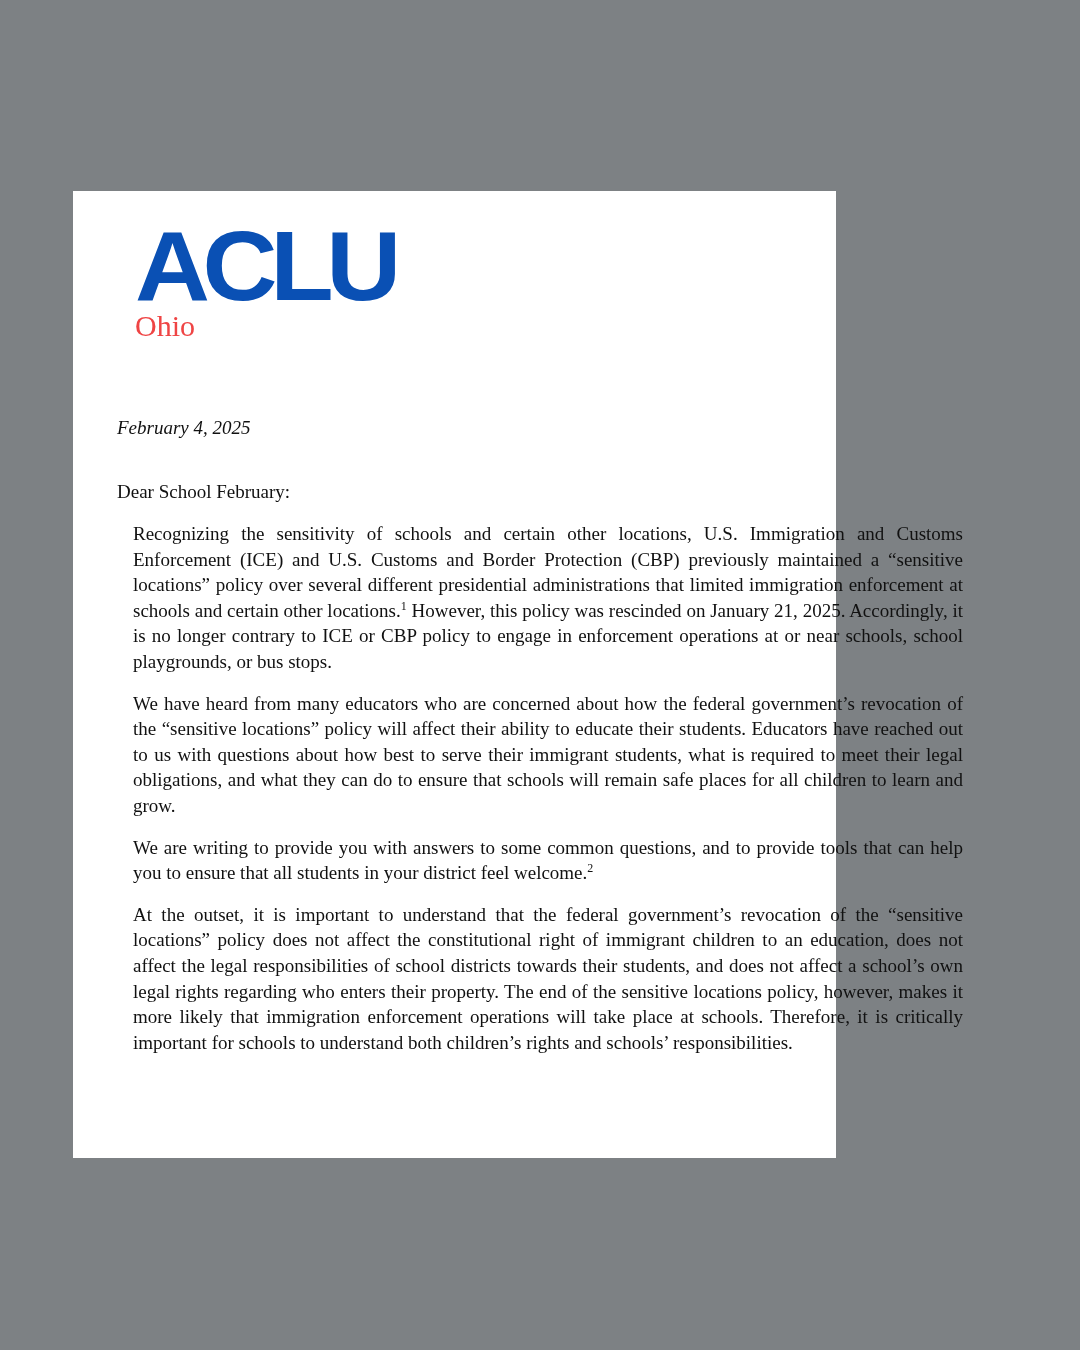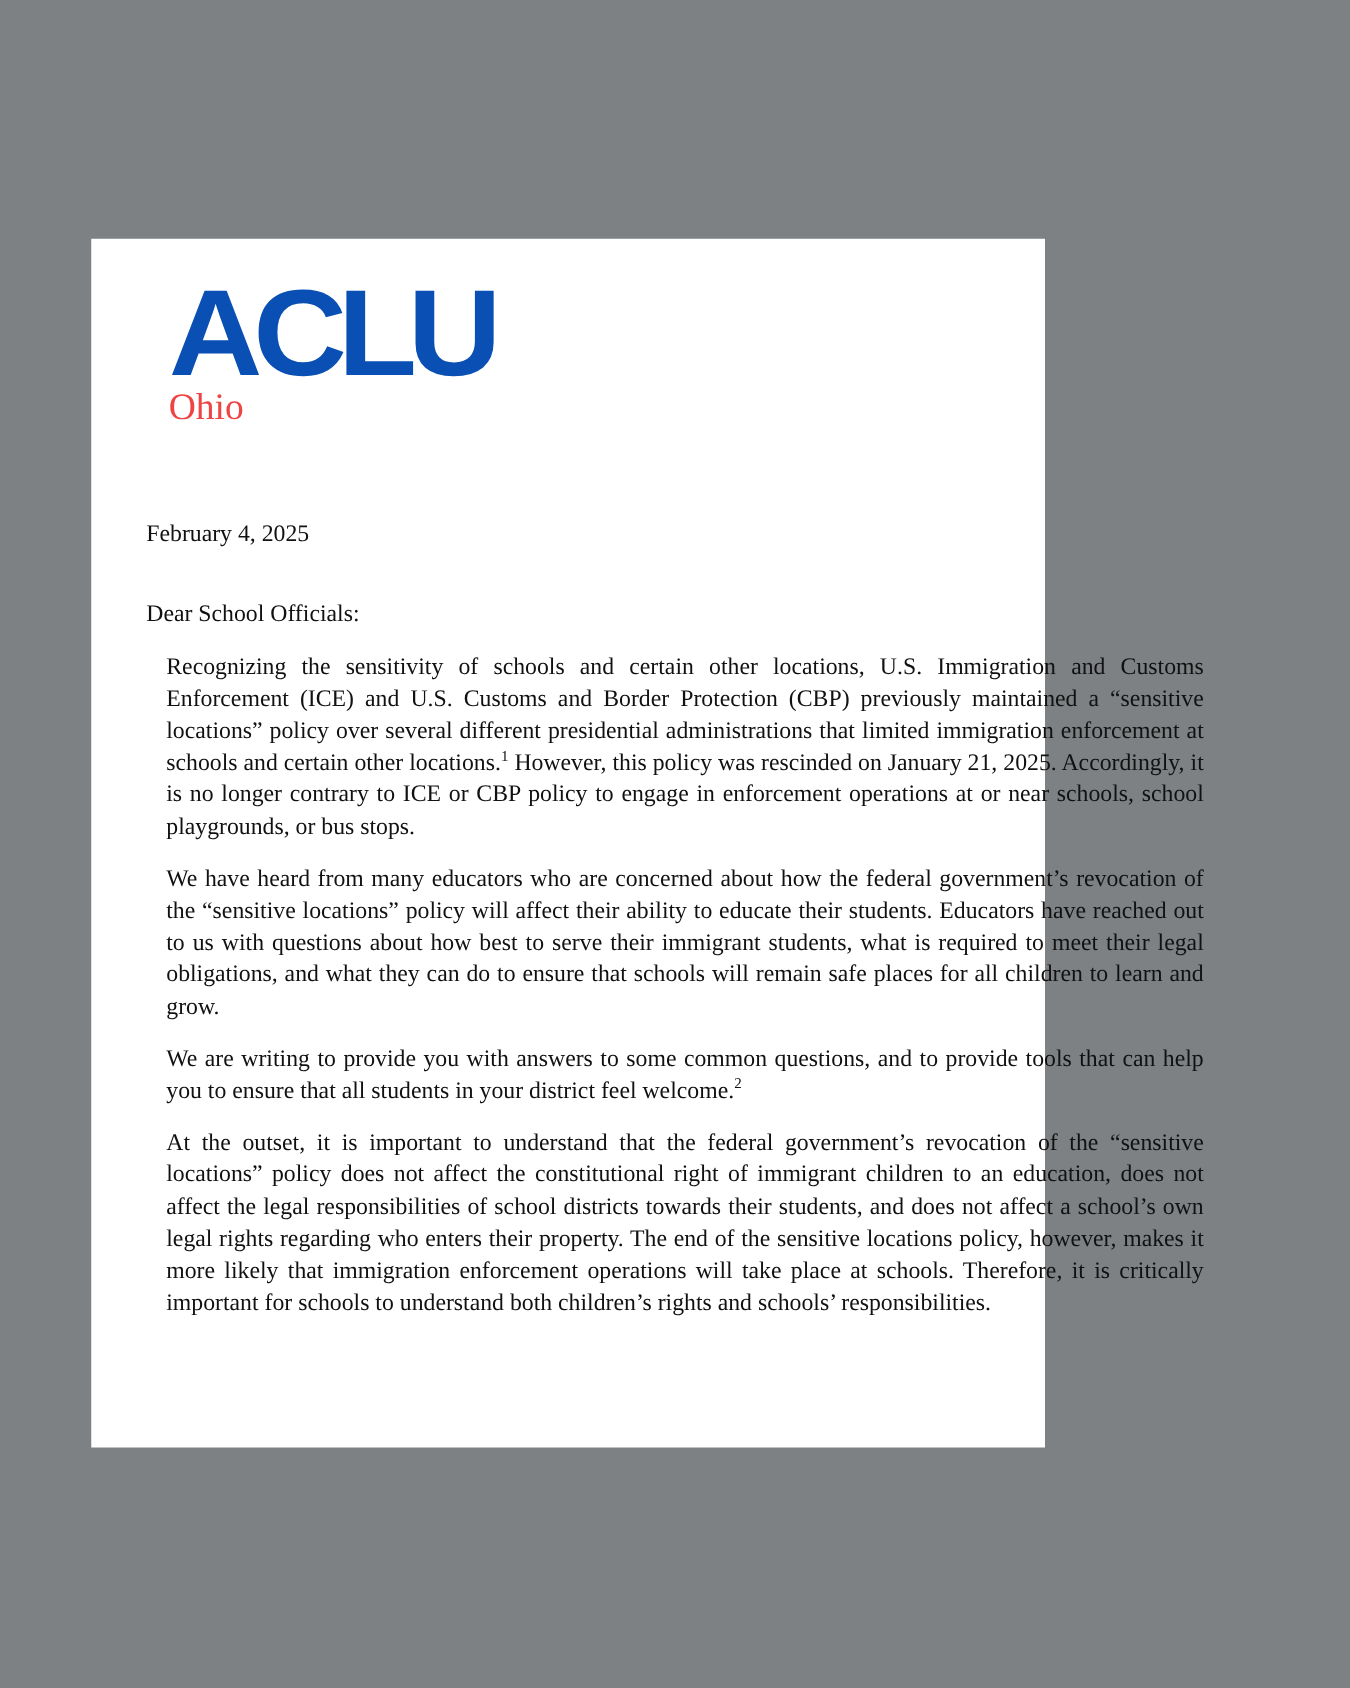--- a/index.html
+++ b/index.html
@@ -52,20 +52,21 @@
       left: 44px;
       top: 224px;
       width: 846px;
       font-family: "Liberation Serif", serif;
       font-size: 19px;
       color: #111111;
     }
     .date {
       margin: 0;
       line-height: 26px;
+      font-style: italic;
     }
     .subject {
       margin: 38px 0 0 0;
       line-height: 26px;
       font-weight: bold;
       font-style: italic;
     }
     .salutation {
       margin: 38px 0 0 0;
       line-height: 26px;
@@ -88,21 +89,21 @@
 
   <div class="logo">
     <span class="logo-aclu">ACLU</span>
     <span class="logo-state">Ohio</span>
   </div>
 
   <div class="content">
     <p class="date">February 4, 2025</p>
 
 
-    <p class="salutation">Dear School Officials:</p>
+    <p class="salutation">Dear School February:</p>
 
     <p class="para"><span>Recognizing the sensitivity of schools and certain other locations, U.S. Immigration and Customs Enforcement (ICE) and U.S. Customs and Border Protection (CBP) previously maintained a “sensitive locations” policy over several different presidential administrations that limited immigration enforcement at schools and certain other locations.</span><sup>1</sup><span> However, this policy was rescinded on January 21, 2025. Accordingly, it is no longer contrary to ICE or CBP policy to engage in enforcement operations at or near schools, school playgrounds, or bus stops.</span></p>
 
     <p class="para">We have heard from many educators who are concerned about how the federal government’s revocation of the “sensitive locations” policy will affect their ability to educate their students. Educators have reached out to us with questions about how best to serve their immigrant students, what is required to meet their legal obligations, and what they can do to ensure that schools will remain safe places for all children to learn and grow.</p>
 
     <p class="para"><span>We are writing to provide you with answers to some common questions, and to provide tools that can help you to ensure that all students in your district feel welcome.</span><sup>2</sup></p>
 
     <p class="para">At the outset, it is important to understand that the federal government’s revocation of the “sensitive locations” policy does not affect the constitutional right of immigrant children to an education, does not affect the legal responsibilities of school districts towards their students, and does not affect a school’s own legal rights regarding who enters their property. The end of the sensitive locations policy, however, makes it more likely that immigration enforcement operations will take place at schools. Therefore, it is critically important for schools to understand both children’s rights and schools’ responsibilities.</p>
   </div>
 

